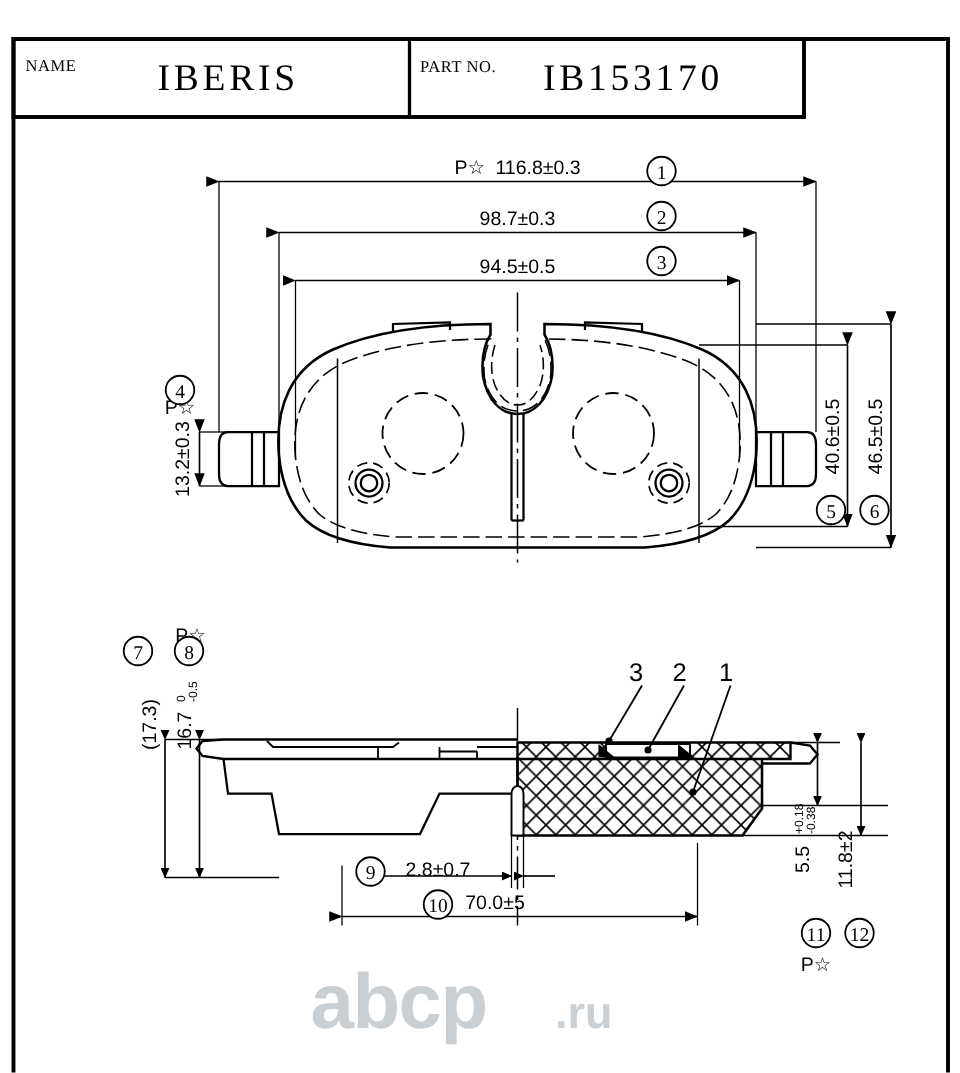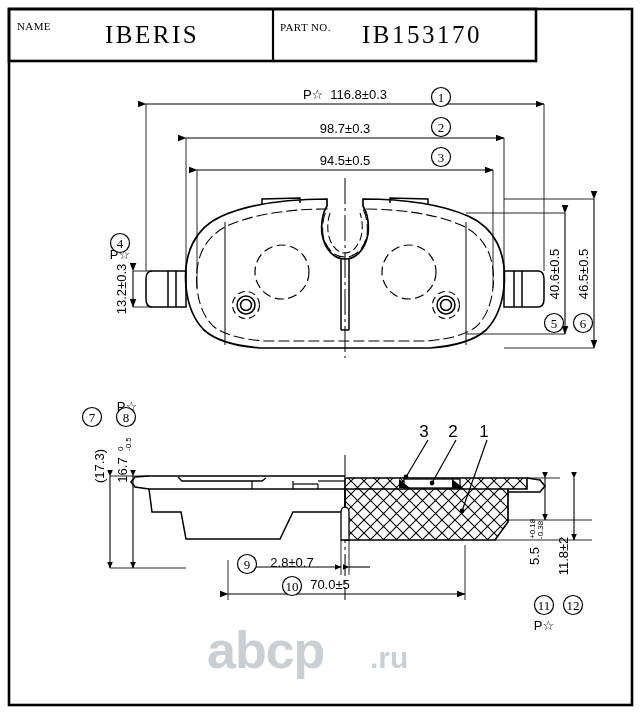--- a/index.html
+++ b/index.html
@@ -1,18 +1,18 @@
 <!DOCTYPE html>
 <html><head>
 <meta charset="utf-8">
 <style>
   html,body{margin:0;padding:0;background:#fff;}
   body{width:640px;height:715px;position:relative;overflow:hidden;
        font-family:"Liberation Serif",serif;color:#000;}
-  #sheet{position:absolute;left:0;top:0;width:640px;height:579px;}
+  #sheet{position:absolute;left:0;top:17px;width:640px;height:579px;}
   svg{display:block;}
   .lbl{font-family:"Liberation Sans",sans-serif;font-size:13px;fill:#000;}
   .tb-small{font-family:"Liberation Serif",serif;font-size:11px;
             letter-spacing:.4px;fill:#000;}
   .tb-big{font-family:"Liberation Serif",serif;font-size:25px;
           letter-spacing:2.5px;fill:#000;}
   .num{font-family:"Liberation Serif",serif;font-size:13px;fill:#000;
        text-anchor:middle;dominant-baseline:central;}
   .leadnum{font-family:"Liberation Sans",sans-serif;font-size:17px;fill:#000;
            text-anchor:middle;}

